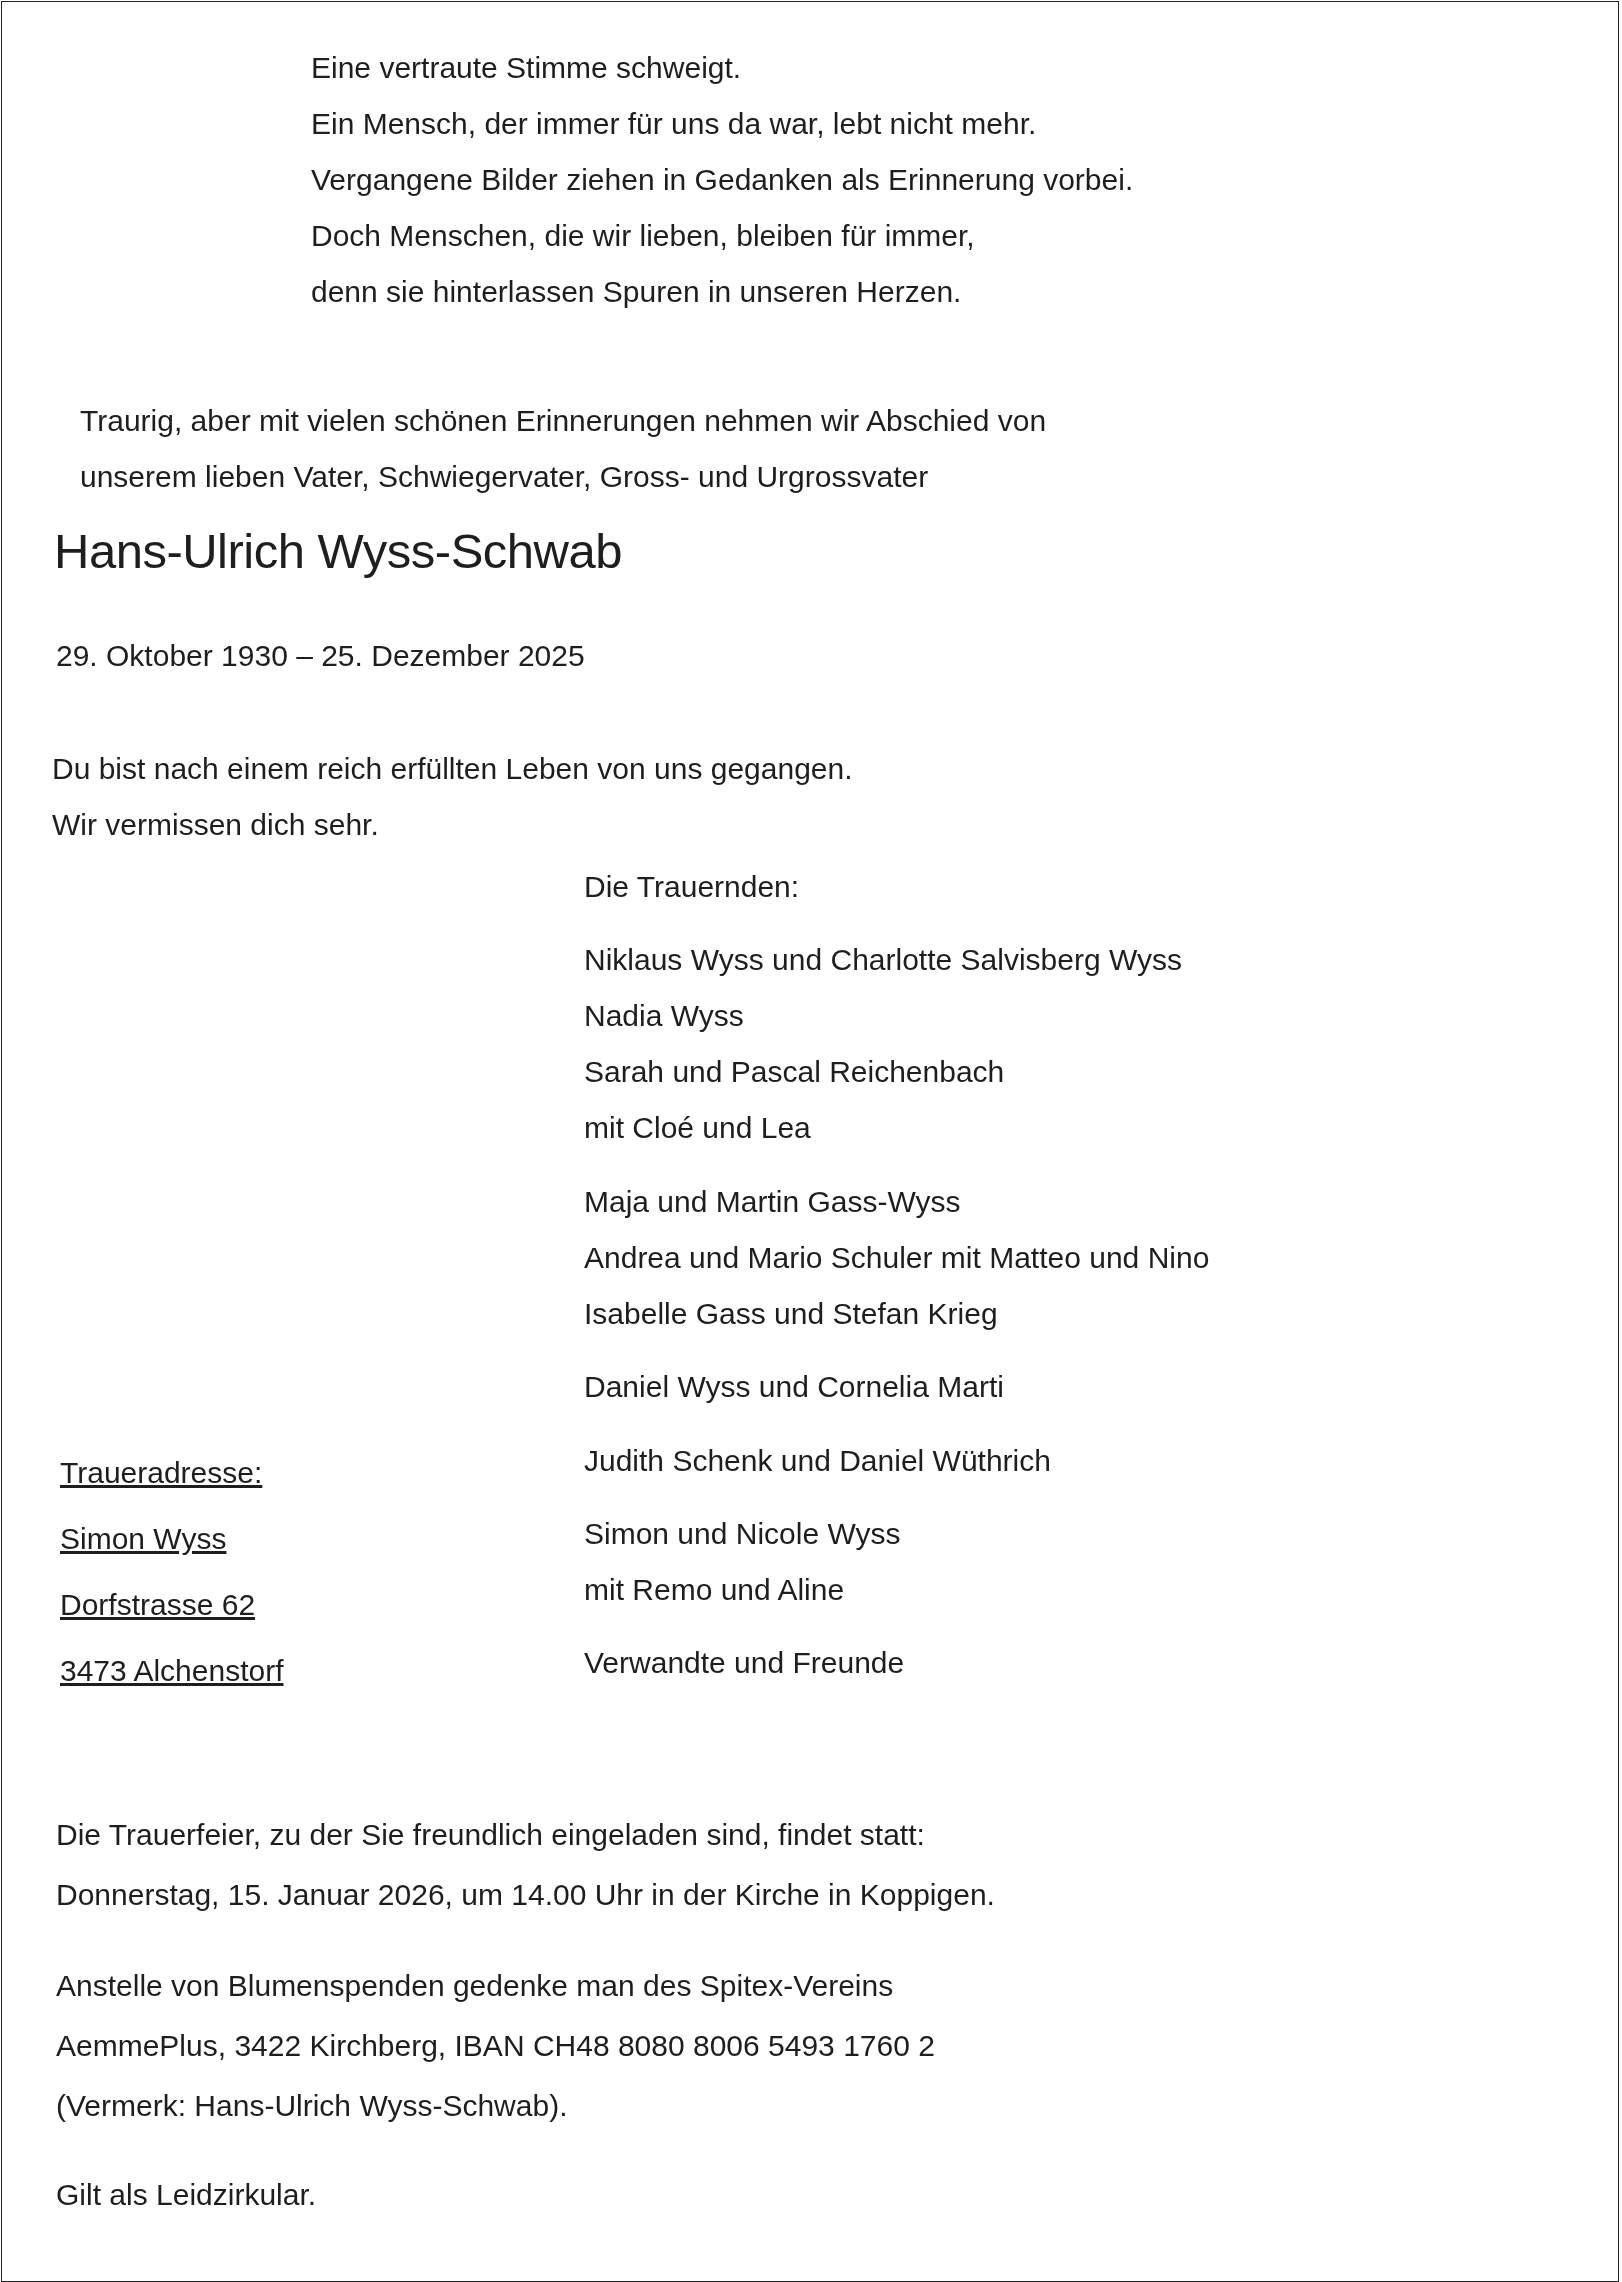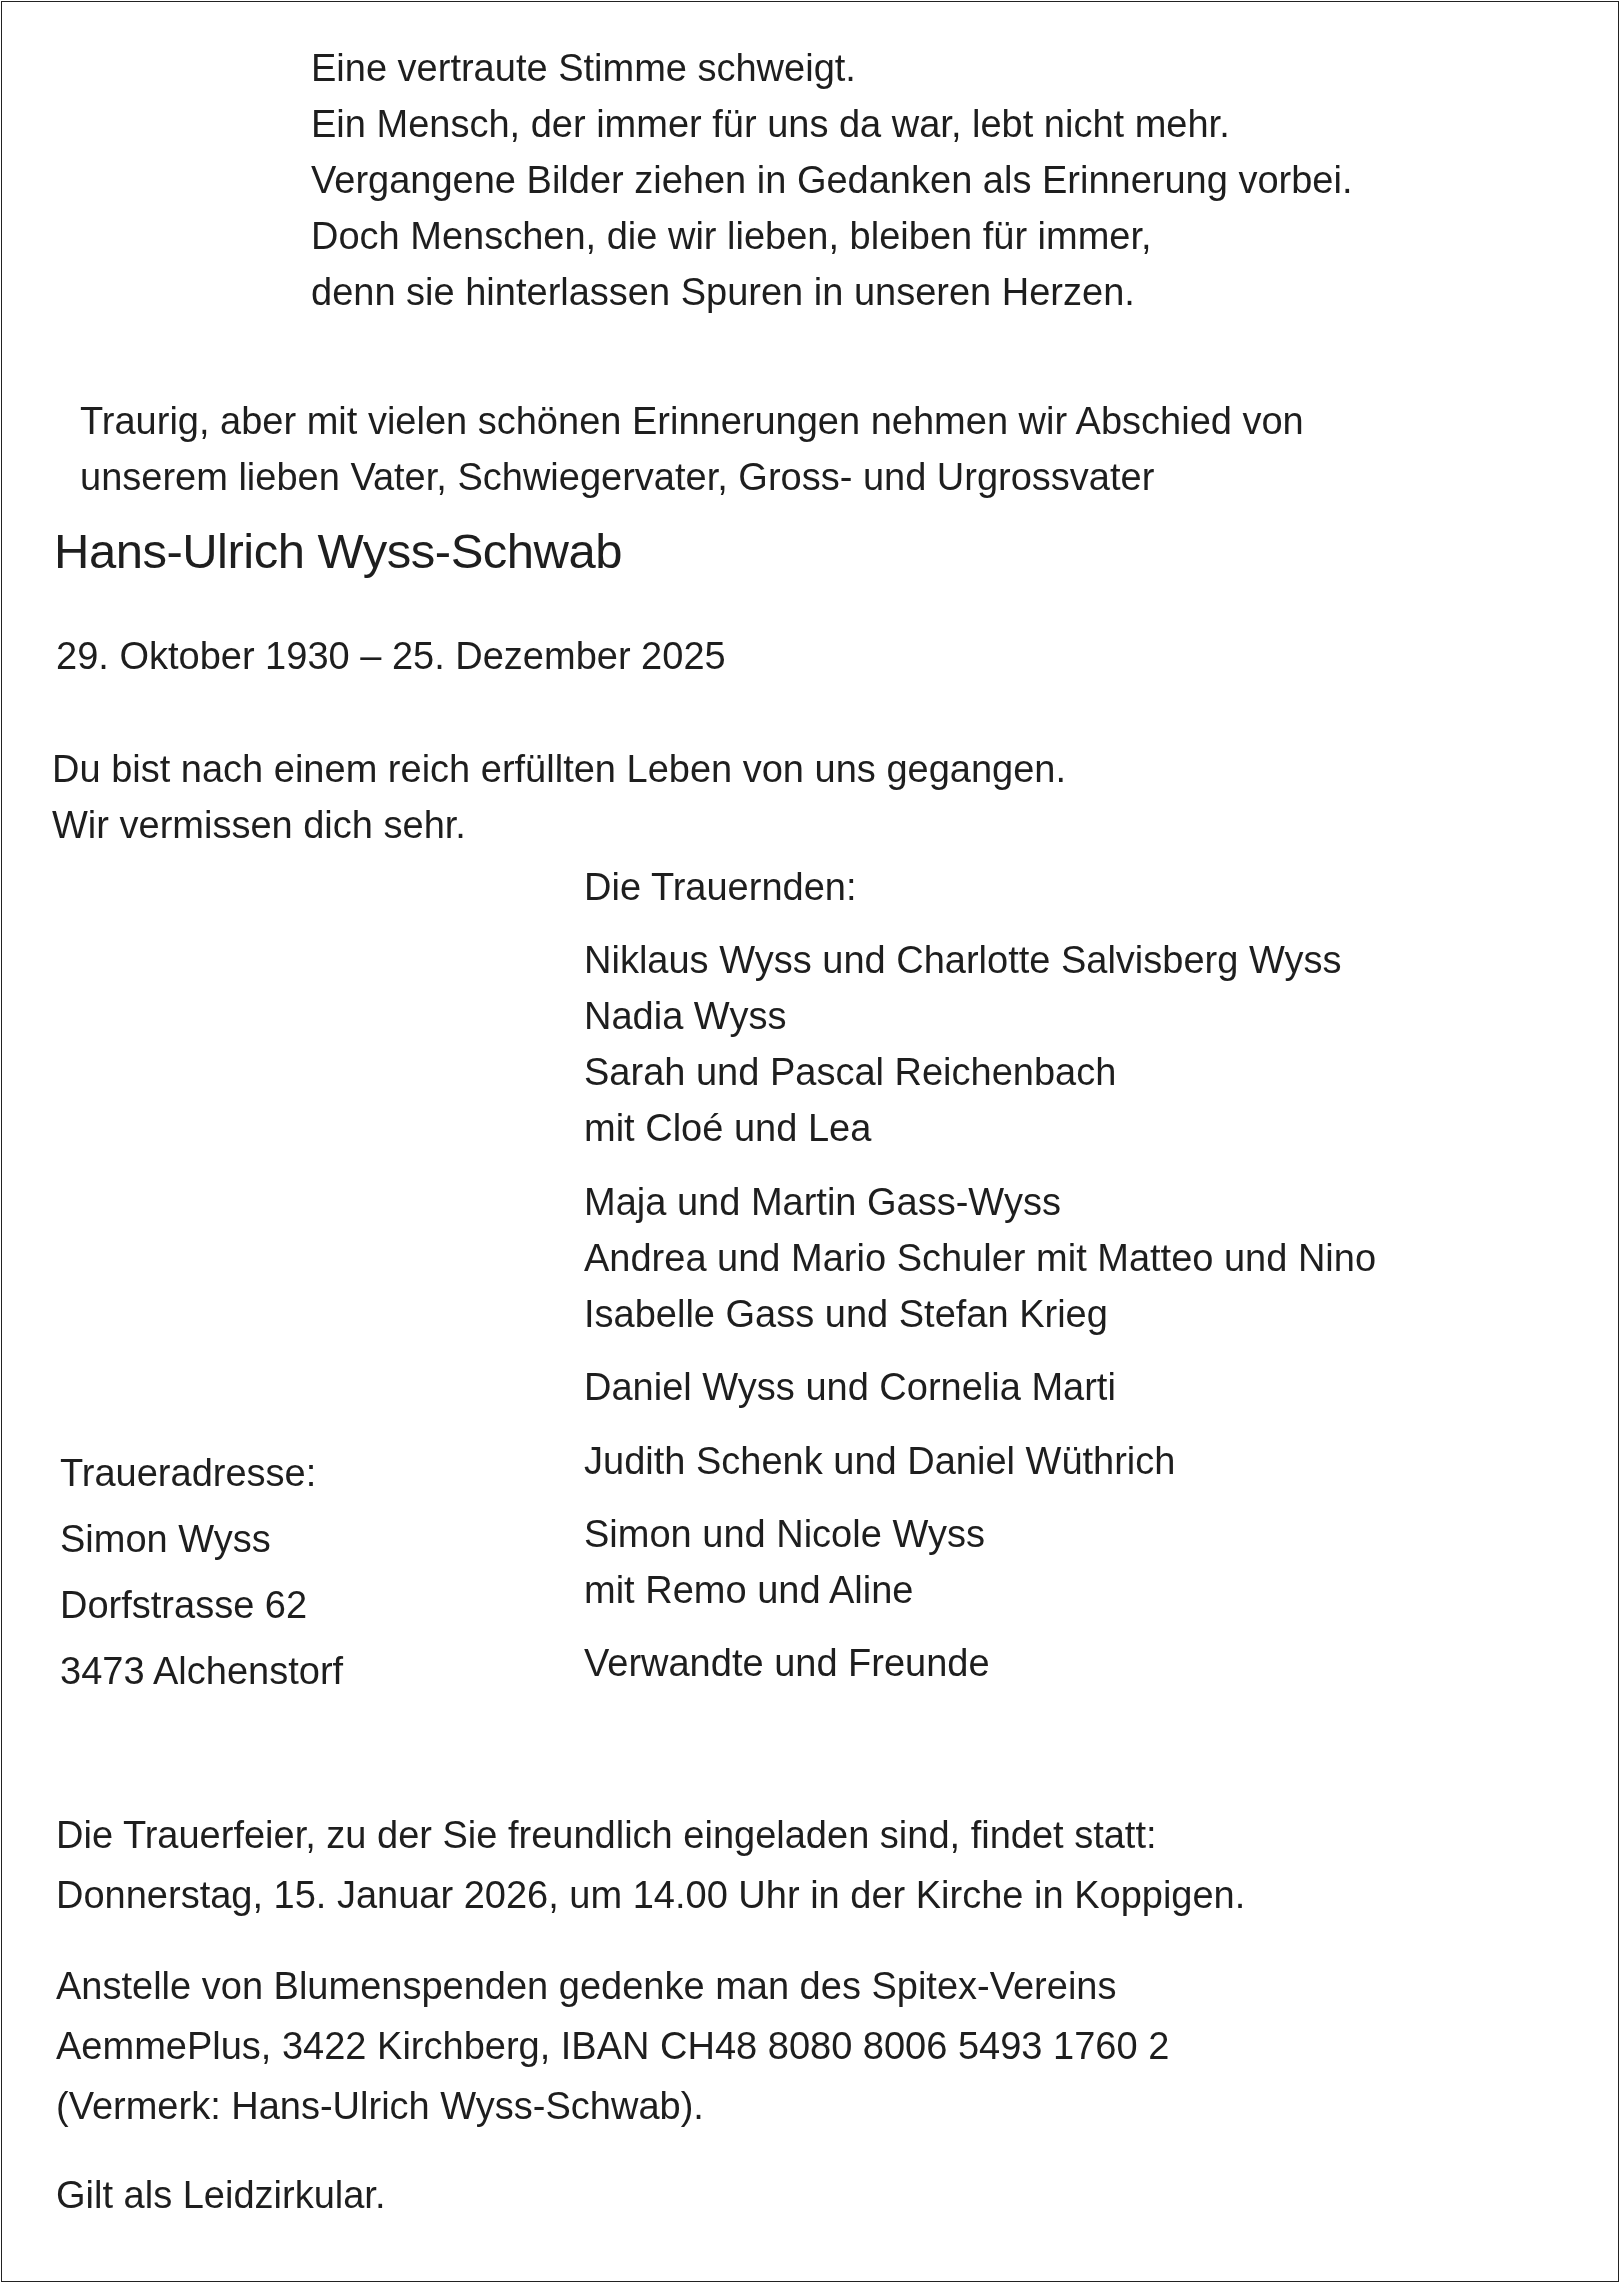--- a/index.html
+++ b/index.html
@@ -20,21 +20,21 @@
       left: 1px;
       top: 1px;
       width: 1616px;
       height: 2279px;
       border: 1.9px solid #222222;
       box-sizing: content-box;
     }
     .block {
       position: absolute;
       margin: 0;
-      font-size: 38px;
+      font-size: 30px;
       line-height: 56px;
       white-space: nowrap;
       font-weight: normal;
     }
     .block .line {
       display: block;
     }
     .poem { left: 311px; top: 40px; }
     .intro { left: 56px; top: 393px; margin-left: 24px; }
     .name {
@@ -50,20 +50,21 @@
       left: 584px;
       top: 859px;
       line-height: 56px;
     }
     .mourners .group { display: block; }
     .mourners .group + .group { margin-top: 17.4px; }
     .address {
       left: 60px;
       top: 1440px;
       line-height: 66px;
+      text-decoration: underline;
     }
     .service { left: 56px; top: 1805px; line-height: 60px; }
     .donation { left: 56px; top: 1956px; line-height: 60px; }
     .note { left: 56px; top: 2165px; line-height: 60px; }
   </style>
 </head>
 <body>
 
 <div class="frame"></div>
 

